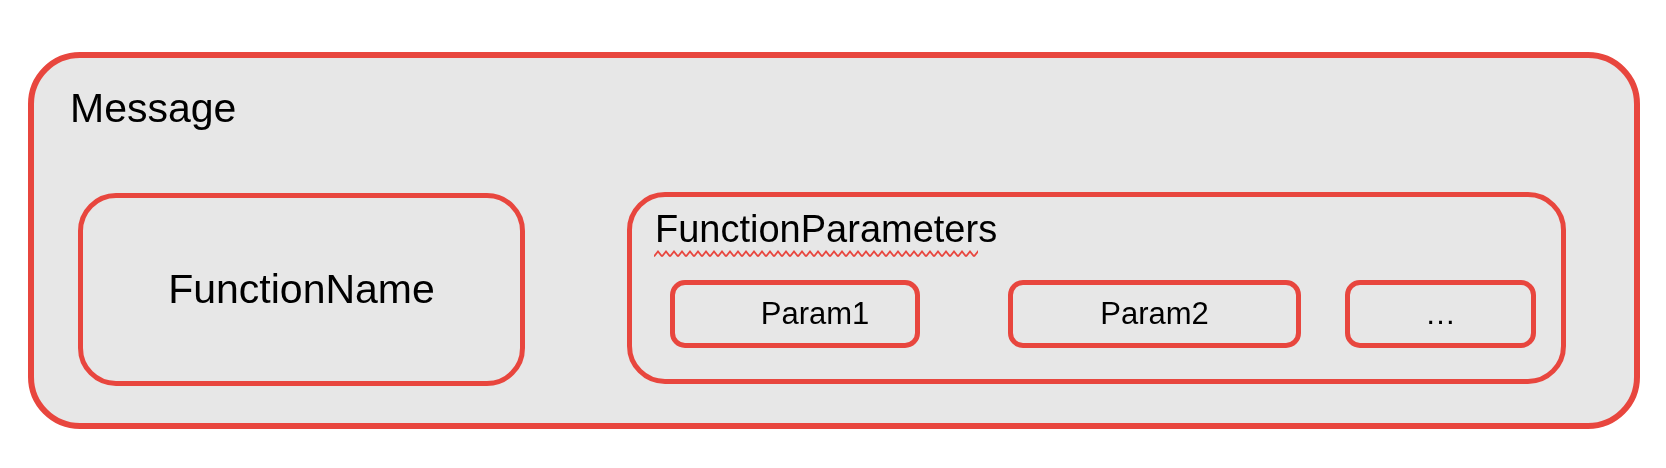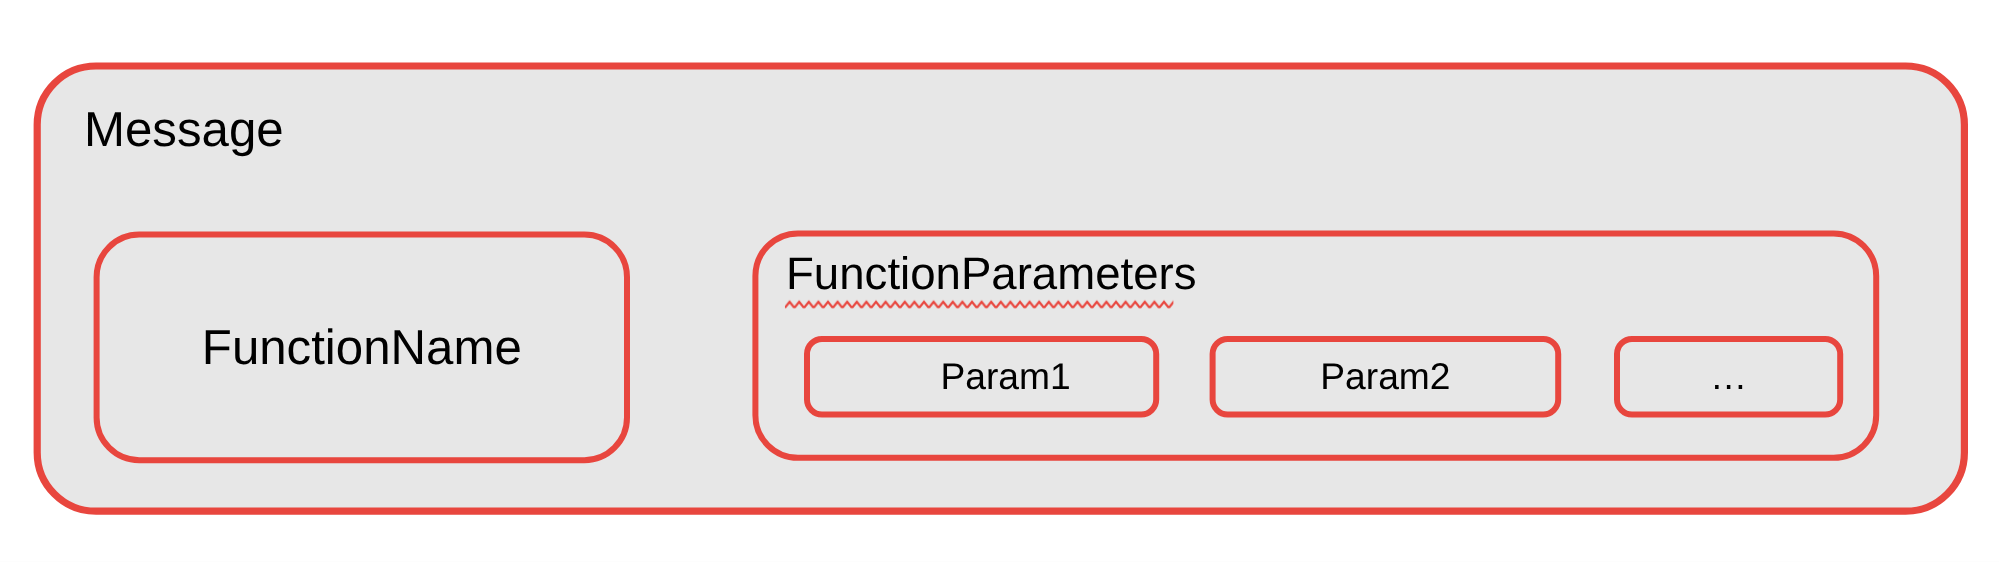--- a/index.html
+++ b/index.html
@@ -60,21 +60,21 @@
     display: block;
   }
   .param-box {
     position: absolute;
     top: 83px; height: 68px;
     border: 5px solid var(--red, #e8463e);
     border-radius: 15px;
     display: flex; align-items: center; justify-content: center;
     font-size: 31px;
   }
-  .param-1 { left: 38px;  width: 296px; padding-left: 40px; }
+  .param-1 { left: 38px;  width: 250px; padding-left: 40px; }
   .param-2 { left: 376px; width: 293px; align-items: center; }
   .param-3 { left: 713px; width: 191px; }
 </style>
 </head>
 <body>
 
 <div class="canvas">
 
   <div class="message-box">
 

